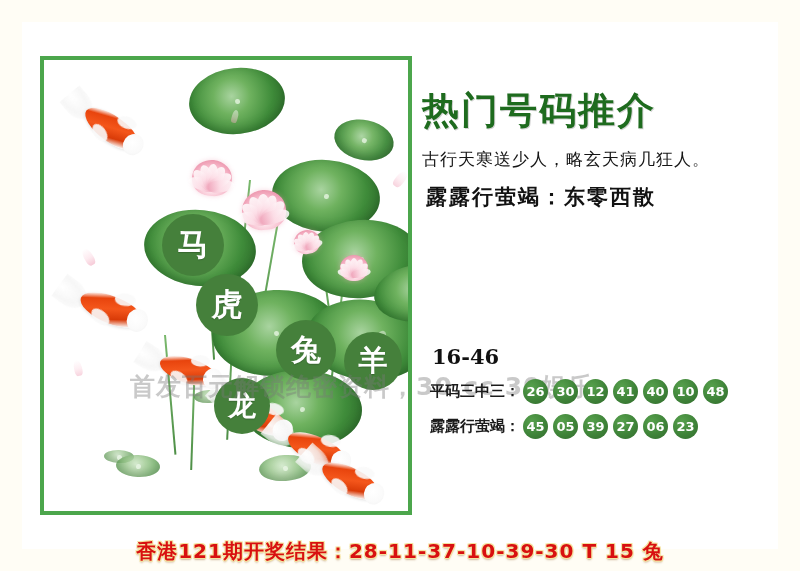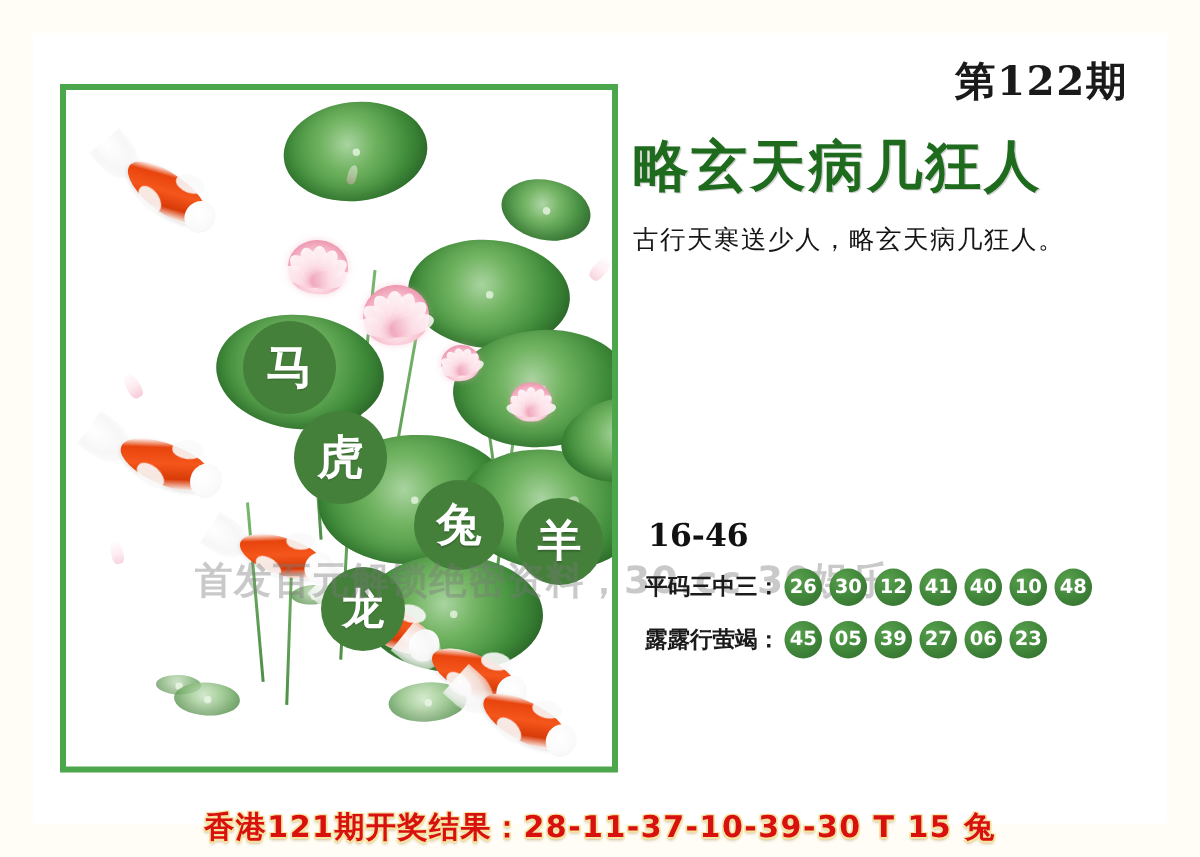--- a/index.html
+++ b/index.html
@@ -736,21 +736,20 @@
       <div class="key-tile" style="left: 761px; top: 532px; transform: rotate(90deg);">
         <i style="left: 2px; top: 2px; width: 28px; height: 4px;"></i>
         <i style="left: 26px; top: 2px; width: 4px; height: 22px;"></i>
         <i style="left: 8px; top: 20px; width: 22px; height: 4px;"></i>
         <i style="left: 8px; top: 8px; width: 4px; height: 16px;"></i>
         <i style="left: 12px; top: 14px; width: 12px; height: 4px;"></i>
       </div>
     </div>
   <div class="inner-white"></div>
 
-  <div class="issue-no">第122期</div>
 
   <div class="pic-frame">
     <div class="pic-inner" id="art">
         <div class="stem" style="left: 205px; top: 120px; height: 110px; transform: rotate(6deg); transform-origin: 50% 0px;"></div>
         <div class="stem" style="left: 160px; top: 170px; height: 130px; transform: rotate(-4deg); transform-origin: 50% 0px;"></div>
         <div class="stem" style="left: 235px; top: 150px; height: 150px; transform: rotate(10deg); transform-origin: 50% 0px;"></div>
         <div class="stem" style="left: 275px; top: 185px; height: 120px; transform: rotate(-8deg); transform-origin: 50% 0px;"></div>
         <div class="stem" style="left: 190px; top: 230px; height: 150px; transform: rotate(3deg); transform-origin: 50% 0px;"></div>
         <div class="stem" style="left: 120px; top: 275px; height: 120px; transform: rotate(-5deg); transform-origin: 50% 0px;"></div>
         <div class="stem" style="left: 300px; top: 210px; height: 140px; transform: rotate(7deg); transform-origin: 50% 0px;"></div>
@@ -859,22 +858,23 @@
     <div class="zodiac" style="left:118px;top:154px;width:62px;height:62px;font-size:31px;">马</div>
     <div class="zodiac" style="left:152px;top:214px;width:62px;height:62px;font-size:31px;">虎</div>
     <div class="zodiac" style="left:232px;top:260px;width:60px;height:60px;font-size:30px;">兔</div>
     <div class="zodiac" style="left:300px;top:272px;width:58px;height:58px;font-size:29px;">羊</div>
     <div class="zodiac" style="left:170px;top:318px;width:56px;height:56px;font-size:28px;">龙</div>
   </div>
 
   <div class="watermark">首发百元解锁绝密资料，30.cc 30娱乐</div>
 
   <div class="right-col">
-    <div class="main-title">略玄天病几狂人</div>
+    <div class="main-title">热门号码推介</div>
     <div class="poem-line1">古行天寒送少人，略玄天病几狂人。</div>
+    <div class="poem-line2">露露行萤竭：东零西散</div>
   </div>
 
   <div class="stats">
 
     <div class="stat-row">
       <span class="range-val">16-46</span>
     </div>
 
     <div class="stat-row">
       <span class="stat-label">平码三中三：</span>

